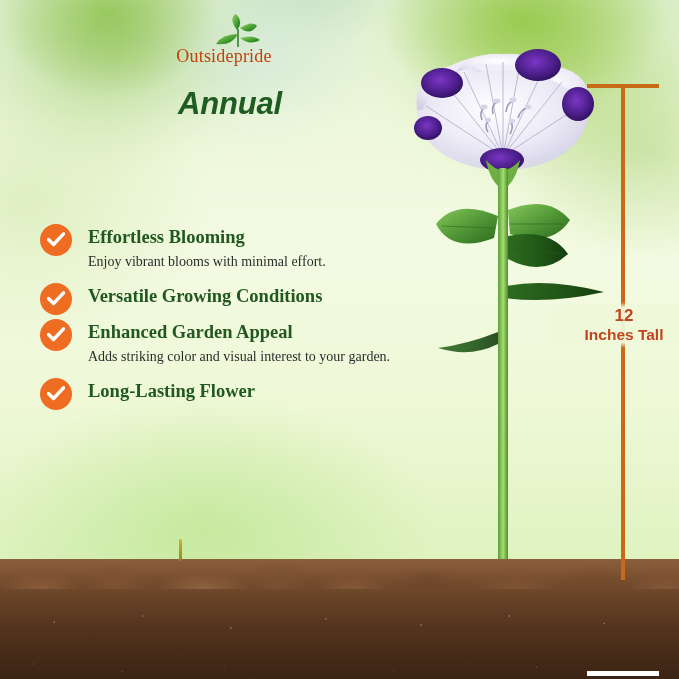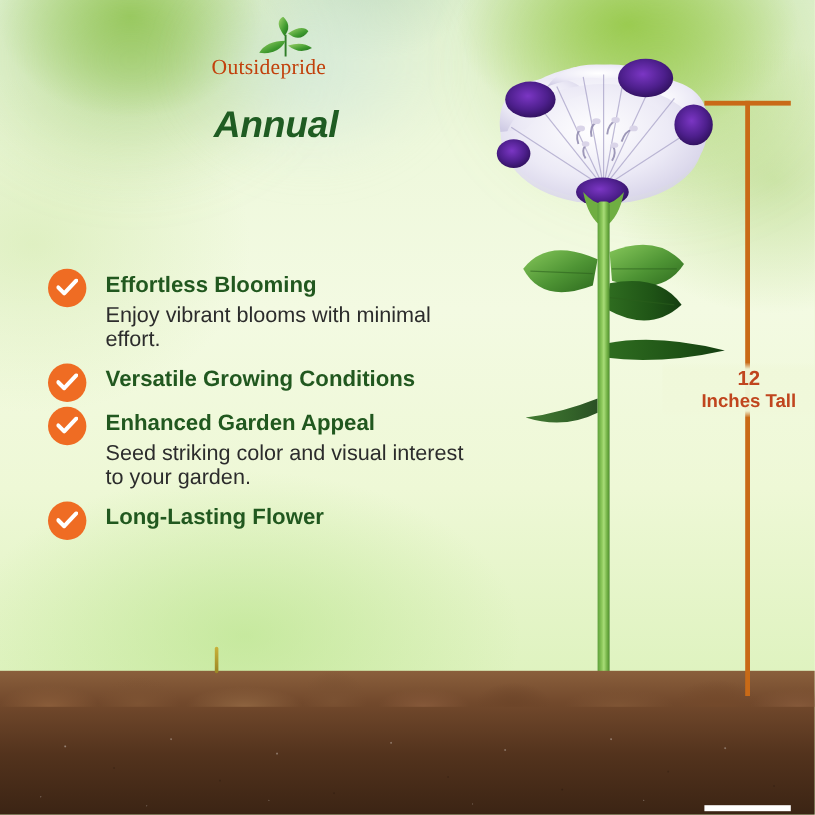--- a/index.html
+++ b/index.html
@@ -121,36 +121,36 @@
     font-size:31px; line-height:36px;
     color:#1f5c22;
     letter-spacing:-.2px;
   }
   .title .l1 { display:block; }
   .title .l2 { display:block; }
   .title .l3 { display:block; }
 
   
   .benefits { position:absolute; left:40px; top:222px; width:372px; }
-  .benefit { position:relative; margin-bottom:9px; }
+  .benefit { position:relative; margin-bottom:9px;font-family:Liberation Serif, serif; }
   .check {
     position:absolute; left:0; top:2px;
     width:32px; height:32px; border-radius:50%;
     background:#ef6c23;
   }
   .check svg { position:absolute; left:7px; top:8px; }
   .b-head {
     margin-left:48px;
     font-size:18.5px; font-weight:bold;
     color:#21581f; line-height:24px;
     padding-top:3px;
   }
   .b-desc {
     margin-left:48px;
-    font-size:18px; line-height:20px;
+    font-size:14px; line-height:20px;
     color:#2c2c2c;
     padding-top:3px;
     max-width:312px;
   }
 
   
   .flower { position:absolute; left:398px; top:48px; width:210px; height:545px; }
   .stem {
     position:absolute; left:100px; top:120px; width:10px; height:425px;
     background:linear-gradient(90deg,#5c9f3a 0%, #8cc85a 35%, #a8dc78 52%, #74b347 78%, #4e8c30 100%);
@@ -331,21 +331,21 @@
       <div class="b-head">Versatile Growing Conditions</div>
     </div>
 
     <div class="benefit">
       <div class="check">
         <svg width="18" height="16" viewBox="0 0 18 16">
           <path d="M1.5 7.5 L6.5 12.5 L16.5 1.8" stroke="#ffffff" stroke-width="3.4" fill="none" stroke-linecap="round" stroke-linejoin="round"></path>
         </svg>
       </div>
       <div class="b-head">Enhanced Garden Appeal</div>
-      <div class="b-desc">Seed striking color and visual interest to your garden.</div>
+      <div class="b-desc">Adds striking color and visual interest to your garden.</div>
     </div>
 
     <div class="benefit">
       <div class="check">
         <svg width="18" height="16" viewBox="0 0 18 16">
           <path d="M1.5 7.5 L6.5 12.5 L16.5 1.8" stroke="#ffffff" stroke-width="3.4" fill="none" stroke-linecap="round" stroke-linejoin="round"></path>
         </svg>
       </div>
       <div class="b-head">Long-Lasting Flower</div>
     </div>

